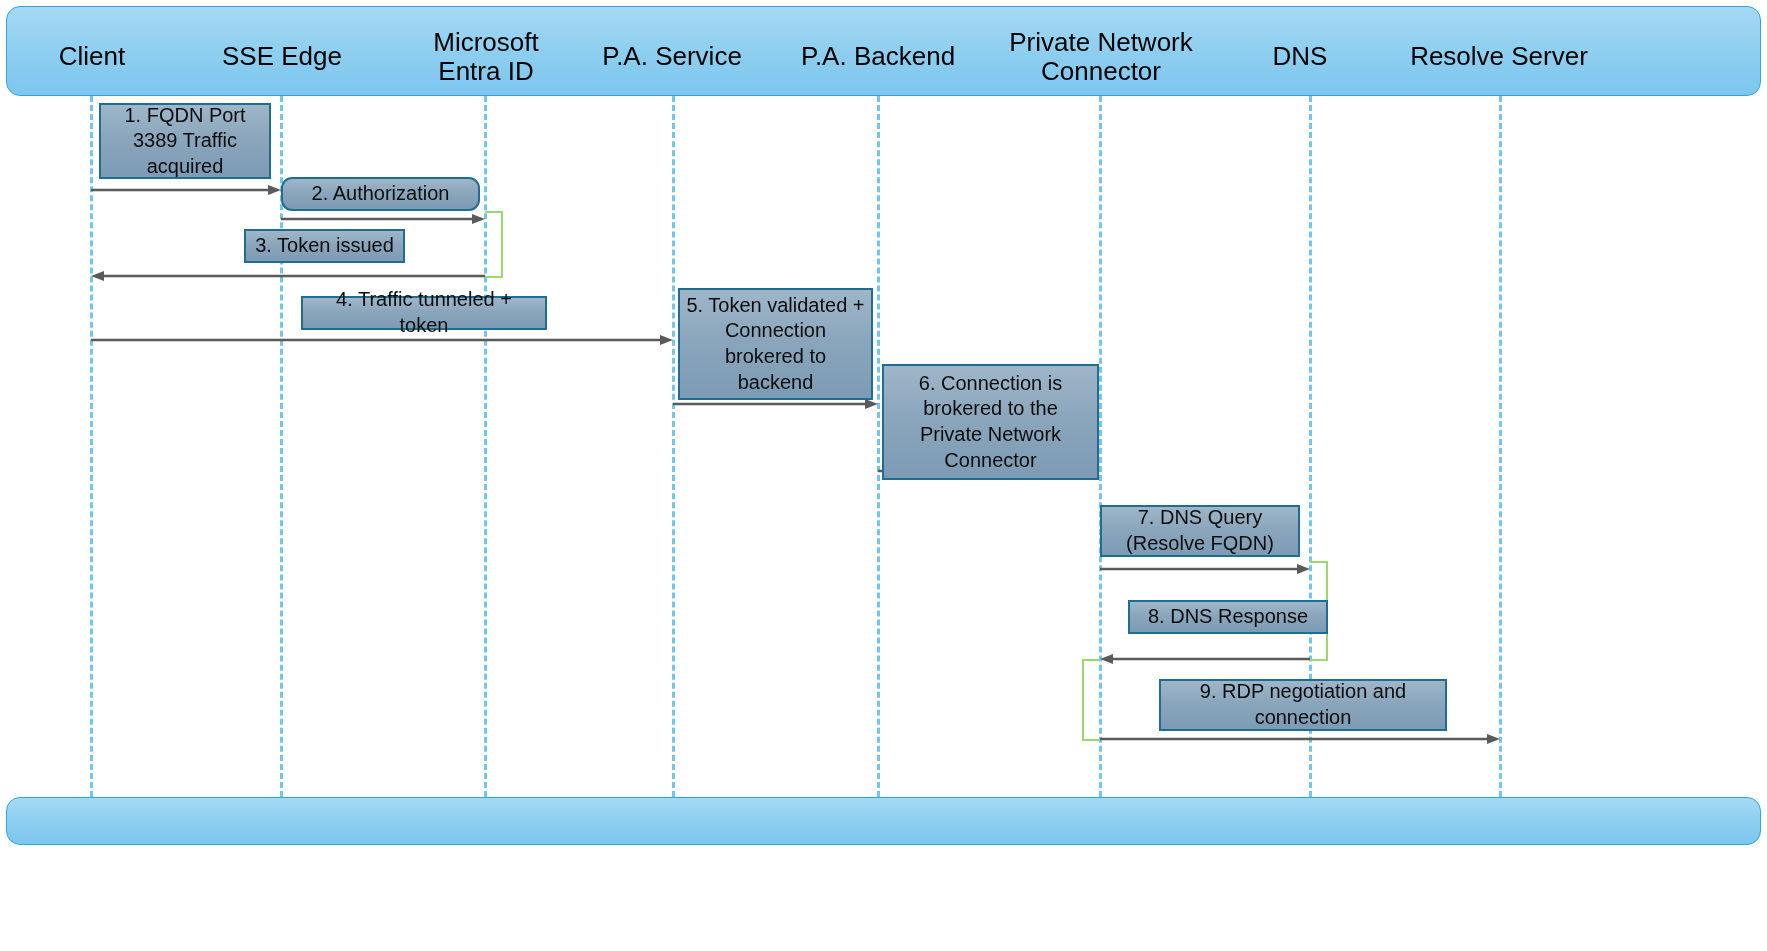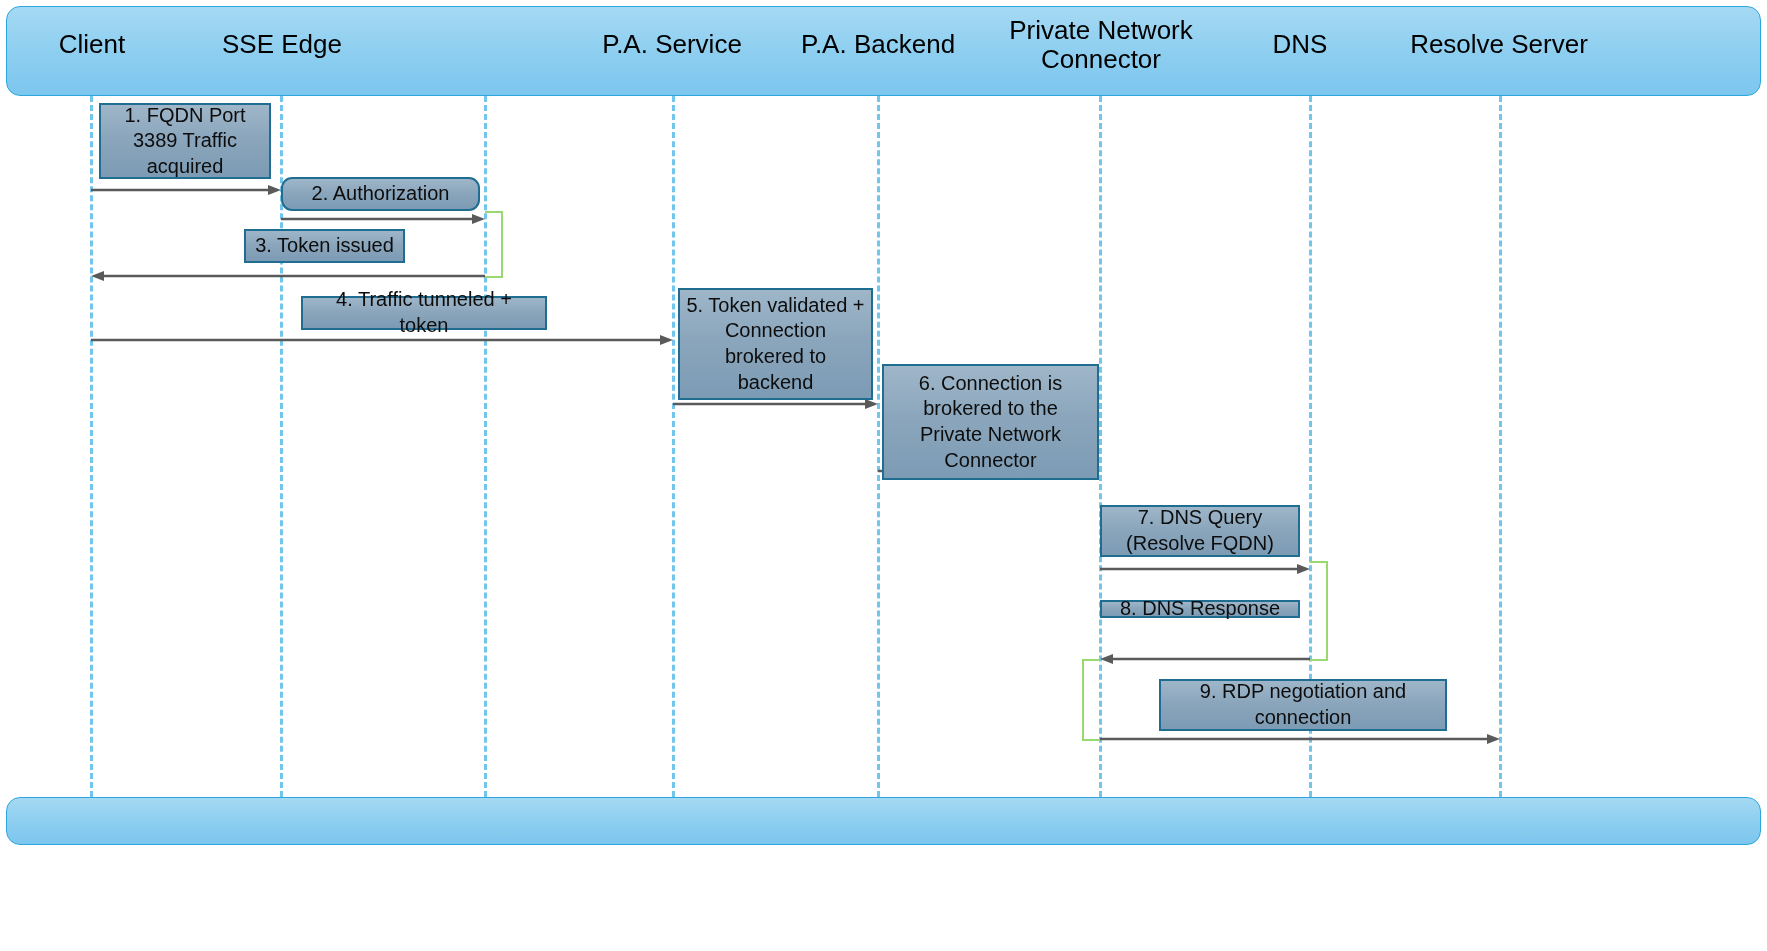--- a/index.html
+++ b/index.html
@@ -32,21 +32,21 @@
   #actor-header {
     top: 6px;
     height: 90px;
   }
   #actor-footer {
     top: 797px;
     height: 48px;
   }
   .actor-label {
     position: absolute;
-    top: 0;
+    top: 12px;
     height: 90px;
     display: flex;
     align-items: center;
     justify-content: center;
     text-align: center;
     font-size: 26px;
     color: #000000;
     line-height: 1.12;
     pointer-events: none;
   }
@@ -100,20 +100,21 @@
 </style>
 </head>
 <body>
 
 <div id="stage">
 
   <div id="actor-header" class="actor-bar"></div>
 
   <div class="actor-label" style="left:6px; width:172px;">Client</div>
   <div class="actor-label" style="left:182px; width:200px;">SSE Edge</div>
+  <div class="actor-label" style="left:386px; width:200px;">Microsoft<br>Entra ID</div>
   <div class="actor-label" style="left:776px; width:204px;">P.A. Backend</div>
   <div class="actor-label" style="left:570px; width:204px;">P.A. Service</div>
   <div class="actor-label" style="left:982px; width:238px;">Private Network<br>Connector</div>
   <div class="actor-label" style="left:1212px; width:176px;">DNS</div>
   <div class="actor-label" style="left:1384px; width:230px;">Resolve Server</div>
 
   <div id="lifelines">
       <div class="lifeline" style="left: 89.5px;"></div>
       <div class="lifeline" style="left: 279.5px;"></div>
       <div class="lifeline" style="left: 483.5px;"></div>
@@ -188,19 +189,19 @@
     </div>
 
   <div id="notes">
       <div class="note" style="left: 99px; top: 103px; width: 172px; height: 76px;">1. FQDN Port 3389 Traffic acquired</div>
       <div class="note" style="left: 281px; top: 177px; width: 199px; height: 34px; border-radius: 11px;">2. Authorization</div>
       <div class="note" style="left: 208px; top: 229px; width: 161px; height: 34px; margin-left: 36px;">3. Token issued</div>
       <div class="note" style="left: 257px; top: 296px; width: 246px; height: 34px; margin-left: 44px;">4. Traffic tunneled + token</div>
       <div class="note" style="left: 678px; top: 288px; width: 195px; height: 112px;">5. Token validated + Connection brokered to backend</div>
       <div class="note" style="left: 882px; top: 364px; width: 217px; height: 116px;">6. Connection is brokered to the Private Network Connector</div>
       <div class="note" style="left: 1100px; top: 505px; width: 200px; height: 52px;">7. DNS Query (Resolve FQDN)</div>
-      <div class="note" style="left: 1100px; top: 600px; width: 200px; height: 18px;">8. DNS Response</div>
+      <div class="note" style="left: 1128px; top: 600px; width: 200px; height: 34px;">8. DNS Response</div>
       <div class="note" style="left: 1159px; top: 679px; width: 288px; height: 52px;">9. RDP negotiation and connection</div>
     </div>
 
   <div id="actor-footer" class="actor-bar"></div>
 
 </div>
 
 </body></html>

